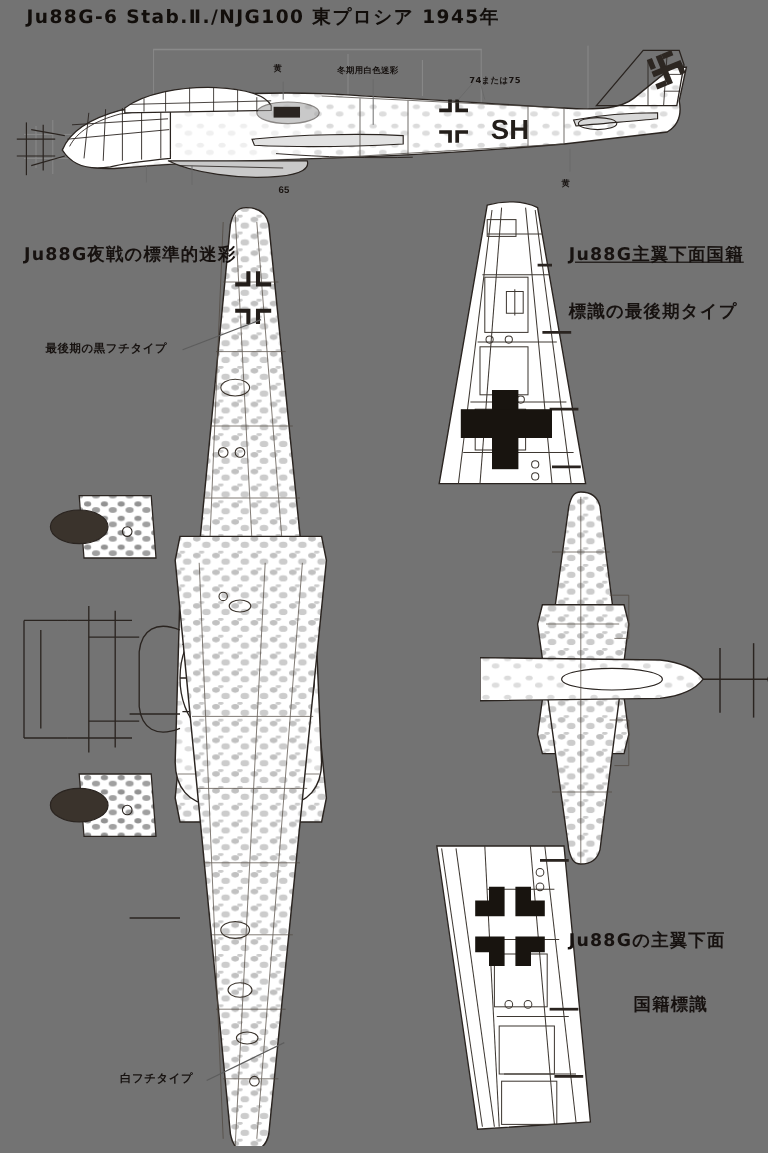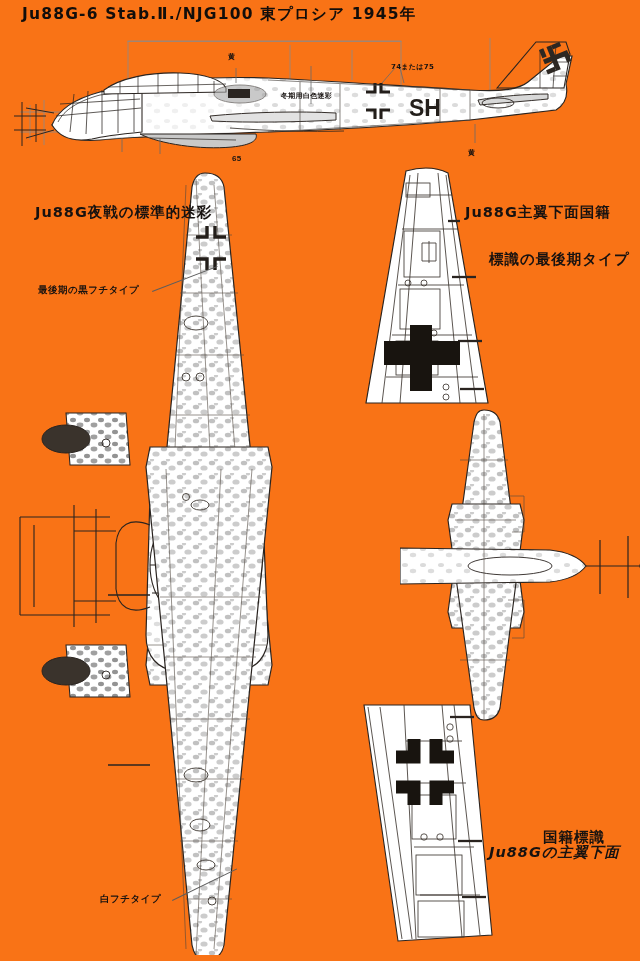--- a/index.html
+++ b/index.html
@@ -4,31 +4,31 @@
 <style>
   html,body{margin:0;padding:0;}
   body{
     width:640px;height:961px;
     background:#ffffff;
     font-family:"Liberation Sans","DejaVu Sans",sans-serif;
     color:#15100d;
     overflow:hidden;
     position:relative;
   }
-  #page{position:relative;width:640px;height:961px;background:#f97316;}
+  #page{position:relative;width:640px;height:961px;background:#737373;}
 
   
   .jp{font-family:"DejaVu Sans","Liberation Sans",sans-serif;}
   .title{
     position:absolute;left:22px;top:4px;
     font-size:15.5px;font-weight:bold;letter-spacing:1.2px;
     white-space:nowrap;color:#120e0b;
   }
   .cap{position:absolute;font-weight:bold;white-space:nowrap;color:#171210;}
-  .cap-lg{font-size:14.5px;letter-spacing:1px;margin-left:15px;}
+  .cap-lg{font-size:14.5px;letter-spacing:1px;}
   .cap-sm{font-size:9.5px;letter-spacing:.5px;font-weight:bold;}
   .cap-tiny{font-size:7px;letter-spacing:.3px;font-weight:bold;}
   .num{font-size:8px;font-weight:bold;letter-spacing:.3px;position:absolute;color:#1a1512;}
 
   
   .lead{position:absolute;background:#5d5d5d;height:1px;transform-origin:0 0;}
 
   svg{display:block;}
   .noclick{pointer-events:none;}
 </style>
@@ -166,21 +166,21 @@
       <line x1="311" y1="46" x2="311" y2="84"></line>
       <line x1="395" y1="48" x2="382" y2="63"></line>
       <line x1="400" y1="48" x2="404" y2="63"></line>
       <line x1="122" y1="132" x2="122" y2="118"></line>
       <line x1="160" y1="134" x2="160" y2="118"></line>
       <line x1="475" y1="123" x2="475" y2="104"></line>
     </g>
   </svg>
 
   <div class="cap cap-tiny jp" style="left:228px;top:52px;">黄</div>
-  <div class="cap cap-tiny jp" style="left:281px;top:54px;margin-top:37px;">冬期用白色迷彩</div>
+  <div class="cap cap-tiny jp" style="left:281px;top:54px;">冬期用白色迷彩</div>
   <div class="cap cap-tiny jp" style="left:391px;top:62px;">74または75</div>
   <div class="num" style="left:232px;top:154px;">65</div>
   <div class="cap cap-tiny jp" style="left:468px;top:148px;">黄</div>
 
   <svg width="420" height="790" style="position:absolute;left:0px;top:165px;" class="noclick">
 
     <path d="M205 8 C215 8 222 12 224 22 L272 500 L268 520 L150 520 L146 500 L192 22 C194 12 198 8 205 8 Z" fill="url(#mott)" stroke="#2a2420" stroke-width="1.2"></path>
 
     <g stroke="#50483f" stroke-width="0.7" fill="none" opacity=".85">
       <line x1="186" y1="70" x2="232" y2="70"></line>
@@ -377,19 +377,19 @@
   </svg>
 
   <div class="cap cap-lg jp" style="left:20px;top:203px;">Ju88G夜戦の標準的迷彩</div>
 
   <div class="cap cap-sm jp" style="left:38px;top:284px;">最後期の黒フチタイプ</div>
   <div class="lead" style="left:152px;top:291px;width:70px;transform:rotate(-21deg);"></div>
 
   <div class="cap cap-sm jp" style="left:100px;top:893px;text-align:center;">白フチタイプ</div>
   <div class="lead" style="left:172px;top:900px;width:72px;transform:rotate(-26deg);"></div>
 
-  <div class="cap cap-lg jp" style="left:450px;top:203px;">Ju88G主翼下面国籍</div>
+  <div class="cap cap-lg jp" style="left:474px;top:203px;text-decoration:underline;">Ju88G主翼下面国籍</div>
   <div class="cap cap-lg jp" style="left:474px;top:250px;">標識の最後期タイプ</div>
 
-  <div class="cap cap-lg jp" style="left:474px;top:843px;font-style:italic;">Ju88Gの主翼下面</div>
+  <div class="cap cap-lg jp" style="left:474px;top:774px;">Ju88Gの主翼下面</div>
   <div class="cap cap-lg jp" style="left:528px;top:828px;">国籍標識</div>
 
 </div>
 
 </body></html>

